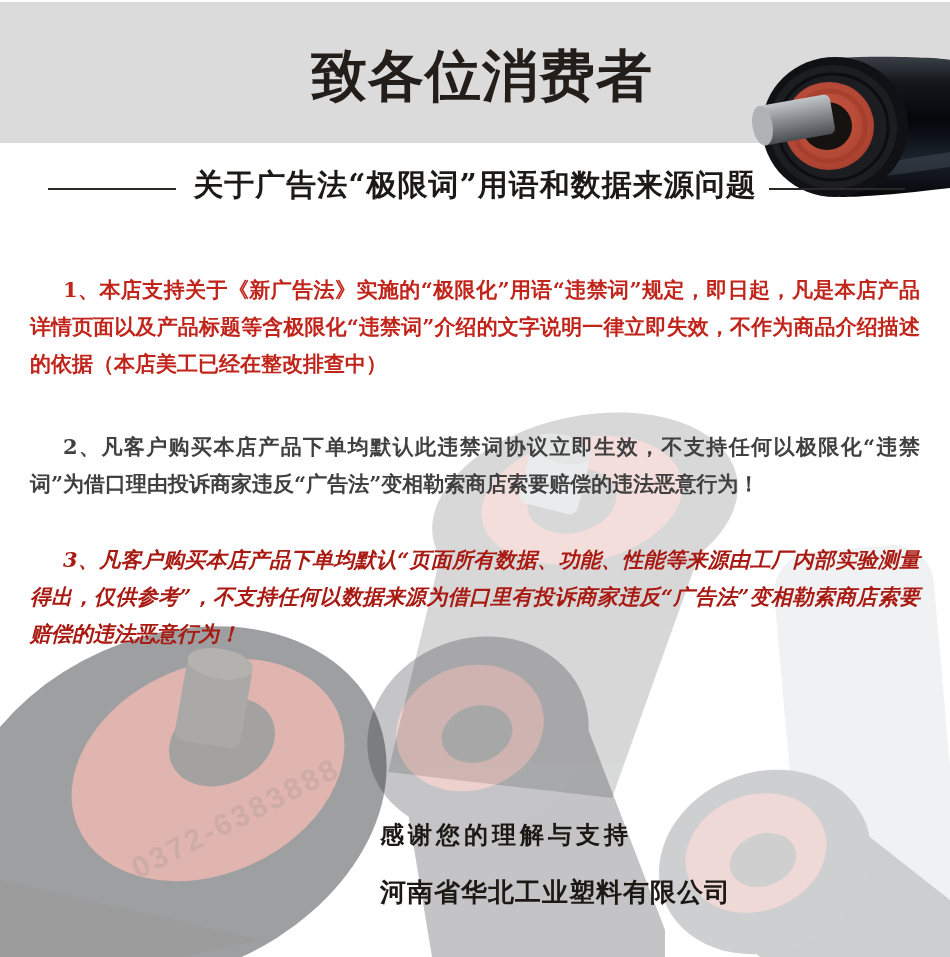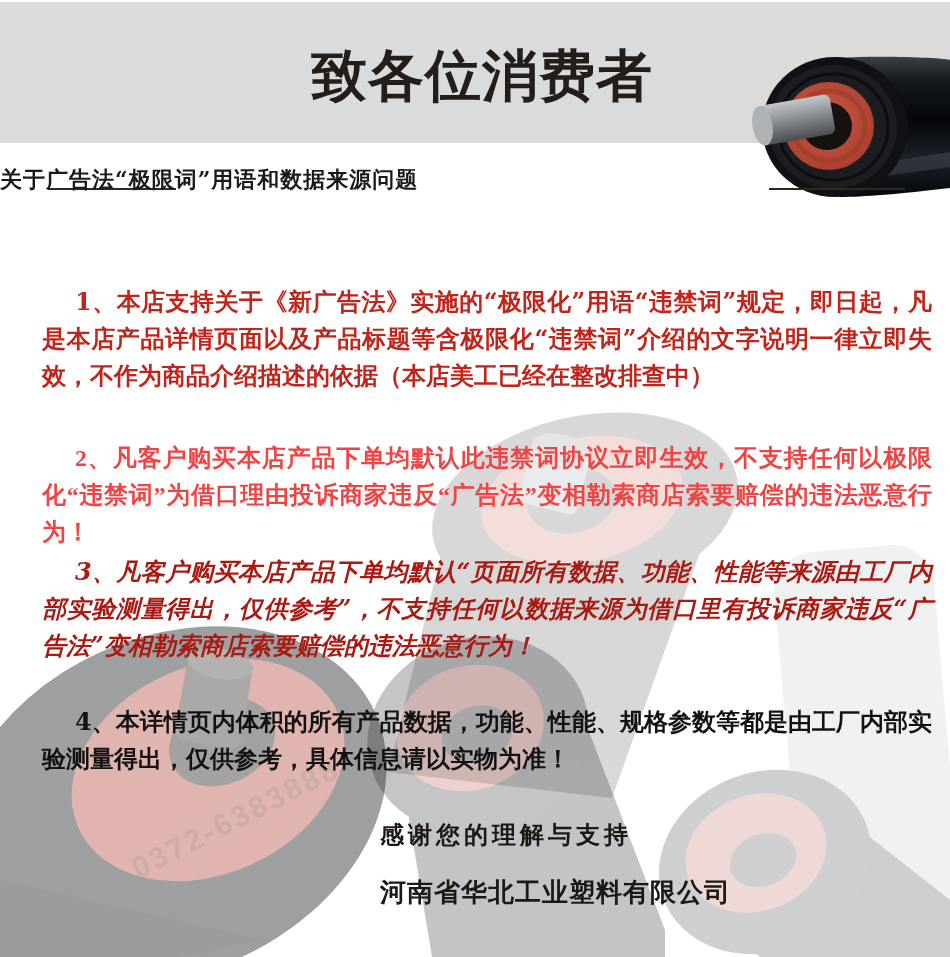--- a/index.html
+++ b/index.html
@@ -13,29 +13,29 @@
   }
   .art{position:absolute;top:0;left:0;width:950px;height:957px;z-index:1;}
   .title{
     position:absolute;top:47px;left:34px;right:20px;margin:0;
     text-align:center;font-family:"Liberation Sans",sans-serif;
     font-size:56px;font-weight:900;color:#241e1b;letter-spacing:1px;
     z-index:2;line-height:1.05;
   }
   .subtitle-row{position:absolute;top:163px;left:0;width:950px;height:50px;z-index:2;}
   .subtitle{
-    position:absolute;left:0;right:0;top:2px;
-    font-size:22px;font-weight:bold;color:#1d1916;letter-spacing:1px;
+    position:absolute;left:0;right:0;top:2px;text-align:center;
+    font-size:30px;font-weight:bold;color:#1d1916;letter-spacing:1px;
   }
   .dash{position:absolute;top:25px;border-top:2px solid #2b2825;}
   .dash-left{left:48px;width:128px;}
   .dash-right{right:45px;width:136px;}
   .para{
-    position:absolute;left:30px;width:890px;margin:12px;z-index:2;
-    font-size:24px;line-height:37px;font-weight:600;
+    position:absolute;left:30px;width:890px;margin:0;z-index:2;
+    font-size:21px;line-height:37px;font-weight:600;
     text-align:justify;text-indent:33px;color:#111;
   }
   .p1{top:271px;}
   .p2{top:428px;}
   .p3{top:541px;}
   .p4{top:691px;}
   .footer{
     position:absolute;left:380px;width:560px;top:820px;z-index:2;
     text-align:left;font-weight:bold;color:#1c1814;
   }
@@ -126,22 +126,21 @@
 
   <h1 class="title">致各位消费者</h1>
 
   <div class="subtitle-row">
     <span class="dash dash-left"></span>
     <span class="subtitle">关于广告法“极限词”用语和数据来源问题</span>
     <span class="dash dash-right"></span>
   </div>
 
   <p class="para p1" style="color: rgb(193, 36, 26);">1、本店支持关于《新广告法》实施的“极限化”用语“违禁词”规定，即日起，凡是本店产品详情页面以及产品标题等含极限化“违禁词”介绍的文字说明一律立即失效，不作为商品介绍描述的依据（本店美工已经在整改排查中）</p>
-  <p class="para p2" style="color: #ef4444; font-family: Liberation Serif, serif;">2、凡客户购买本店产品下单均默认此违禁词协议立即生效，不支持任何以极限化“违禁词”为借口理由投诉商家违反“广告法”变相勒索商店索要赔偿的违法恶意行为！</p>
+  <p class="para p2" style="color: #404040;">2、凡客户购买本店产品下单均默认此违禁词协议立即生效，不支持任何以极限化“违禁词”为借口理由投诉商家违反“广告法”变相勒索商店索要赔偿的违法恶意行为！</p>
   <p class="para p3" style="color: rgb(168, 26, 18); font-style: italic;">3、凡客户购买本店产品下单均默认“页面所有数据、功能、性能等来源由工厂内部实验测量得出，仅供参考”，不支持任何以数据来源为借口里有投诉商家违反“广告法”变相勒索商店索要赔偿的违法恶意行为！</p>
-  <p class="para p4" style="color: rgb(18, 18, 18);">4、本详情页内体积的所有产品数据，功能、性能、规格参数等都是由工厂内部实验测量得出，仅供参考，具体信息请以实物为准！</p>
 
   <div class="footer">
     <div class="thanks">感谢您的理解与支持</div>
     <div class="company">河南省华北工业塑料有限公司</div>
   </div>
 
 </div>
 
 </body></html>

